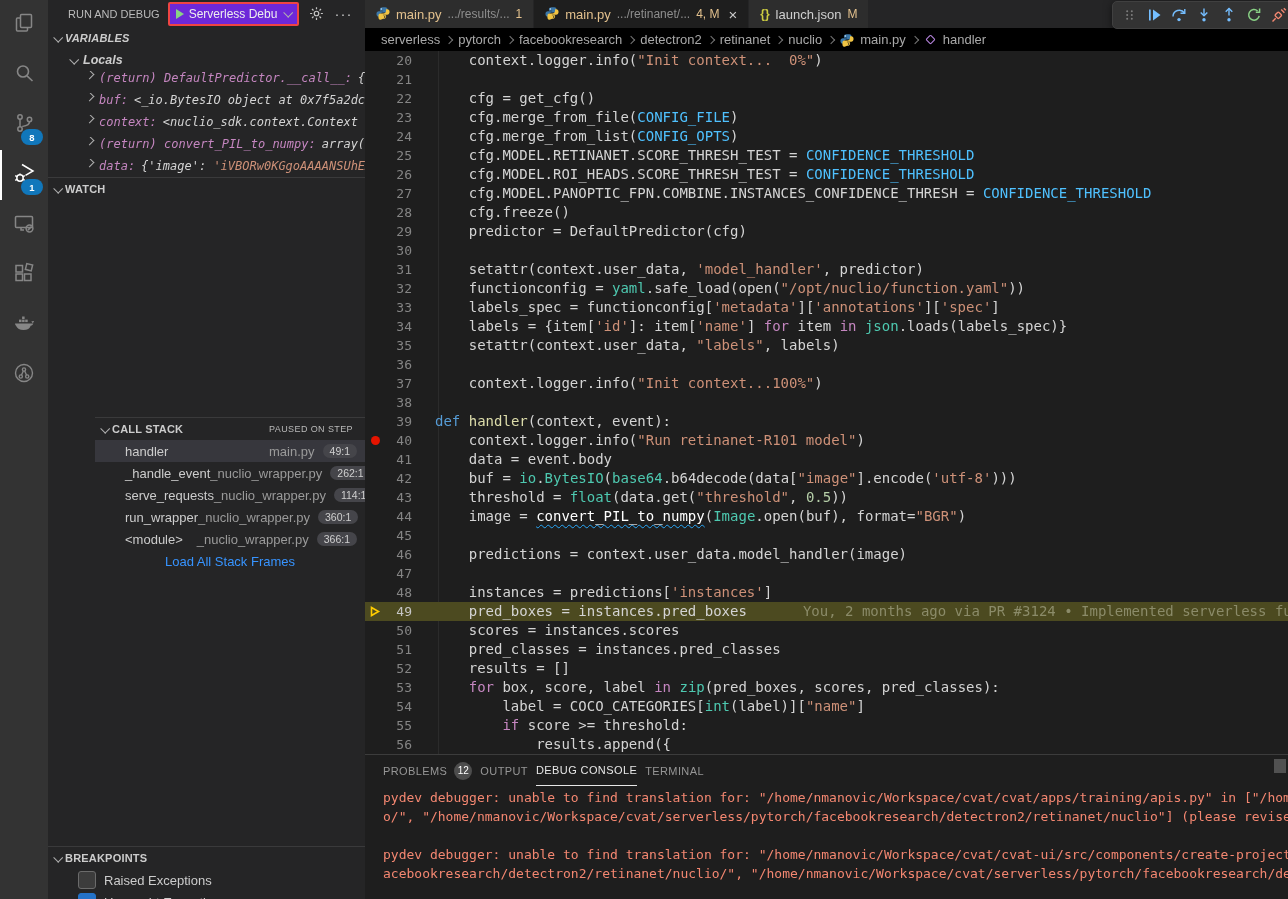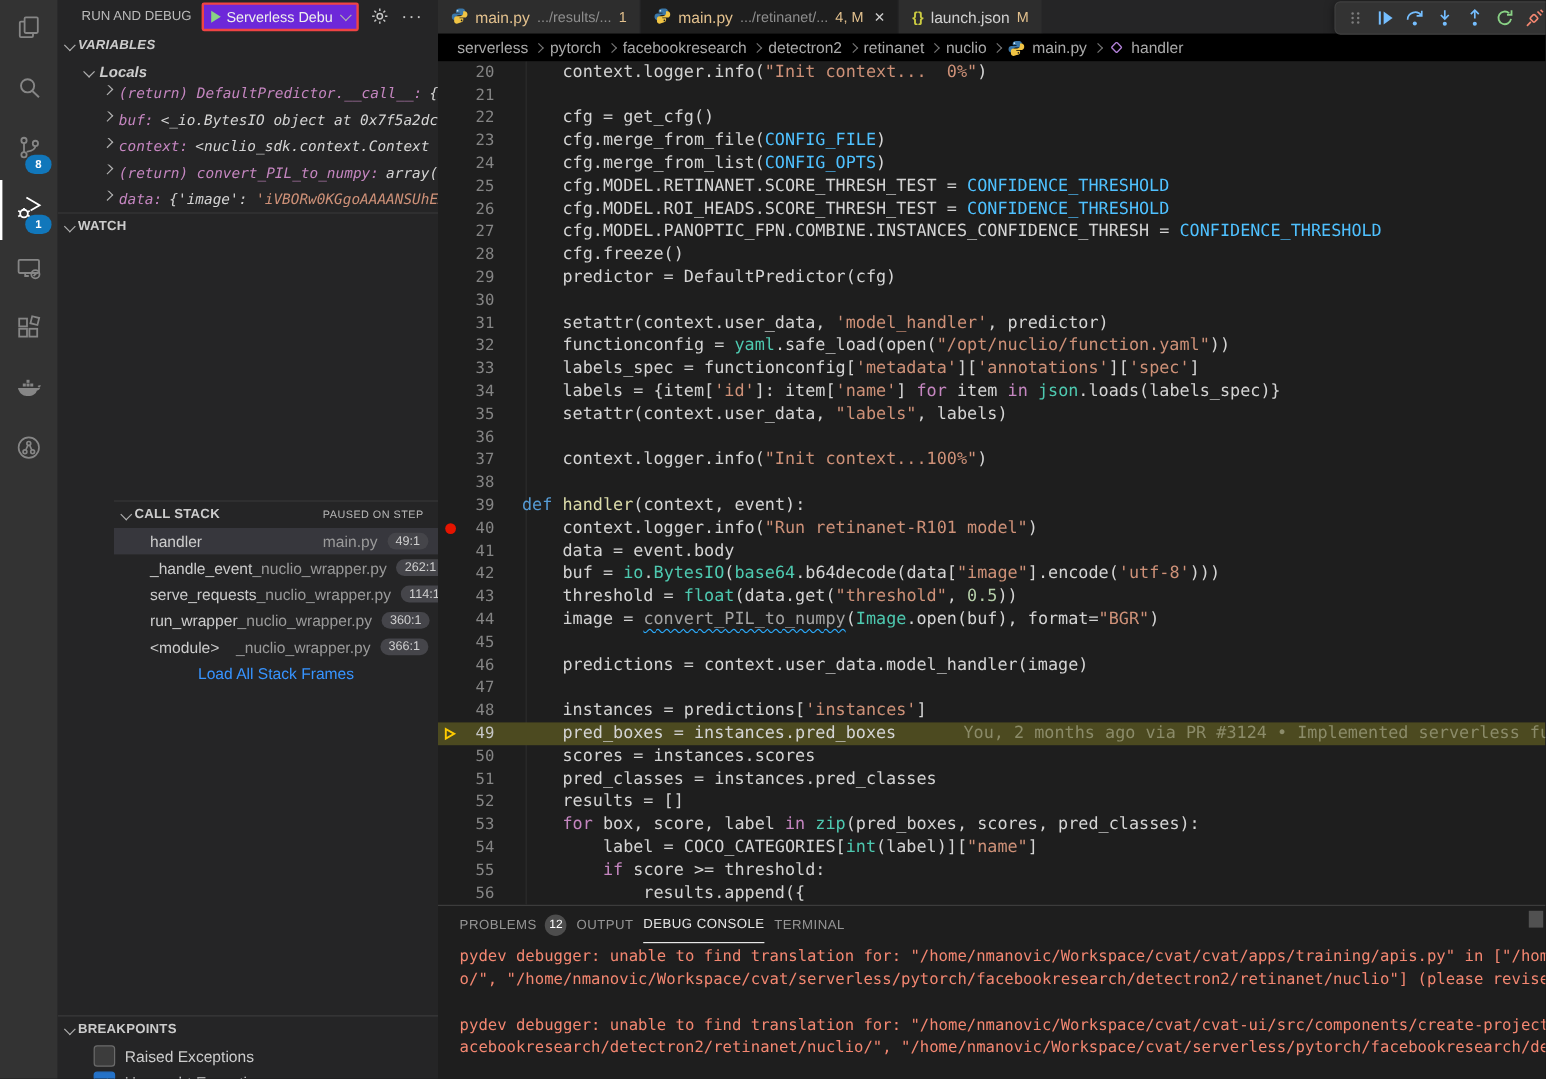--- a/index.html
+++ b/index.html
@@ -66,21 +66,21 @@
   .cline{height:19px;display:flex;align-items:center;white-space:pre;position:relative;}
   .cline.cur{background:#4c4a20;}
   .glyph{width:20px;flex:none;display:flex;align-items:center;justify-content:center;}
   .lnum{width:27px;flex:none;text-align:right;color:#858585;font-size:13px;}
   .cline.cur .lnum{color:#c6c6c6;}
   .ltext{margin-left:23px;}
   .bp-dot{width:9px;height:9px;border-radius:50%;background:#e51400;}
   .blame{color:#8b8b69;margin-left:56px;}
   .tk-p{color:#d4d4d4}.tk-s{color:#ce9178}.tk-k{color:#569cd6}.tk-c{color:#c586c0}
   .tk-t{color:#4ec9b0}.tk-n{color:#b5cea8}.tk-C{color:#4fc1ff}.tk-f{color:#dcdcaa}
-  .tk-w{color:#a3a3a3;text-decoration:underline wavy #2aa8f8;text-decoration-thickness:1px;text-underline-offset:3px;}
+  .tk-w{color:#ffffff;text-decoration:underline wavy #2aa8f8;text-decoration-thickness:1px;text-underline-offset:3px;}
   
   .dbgbar{position:absolute;left:747px;top:1px;height:26px;background:#333333;border:1px solid #404040;border-radius:5px;
           display:flex;align-items:center;padding:0 5px;gap:3px;box-shadow:0 2px 8px rgba(0,0,0,.5);z-index:9;}
   .dbtn{width:22px;height:22px;display:flex;align-items:center;justify-content:center;}
   
   .panel{position:absolute;left:0;right:0;top:754px;height:145px;background:#1e1e1e;border-top:1px solid #3c3c3c;}
   .ptabs{height:31px;display:flex;align-items:center;gap:8px;padding-left:18px;}
   .ptab{height:31px;display:flex;align-items:center;gap:7px;font-size:11px;letter-spacing:.4px;color:#969696;box-sizing:border-box;}
   .ptab.active{color:#e7e7e7;border-bottom:1px solid #e7e7e7;}
   .pbadge{width:18px;height:18px;border-radius:50%;background:#4d4d4d;color:#ffffff;font-size:10px;

